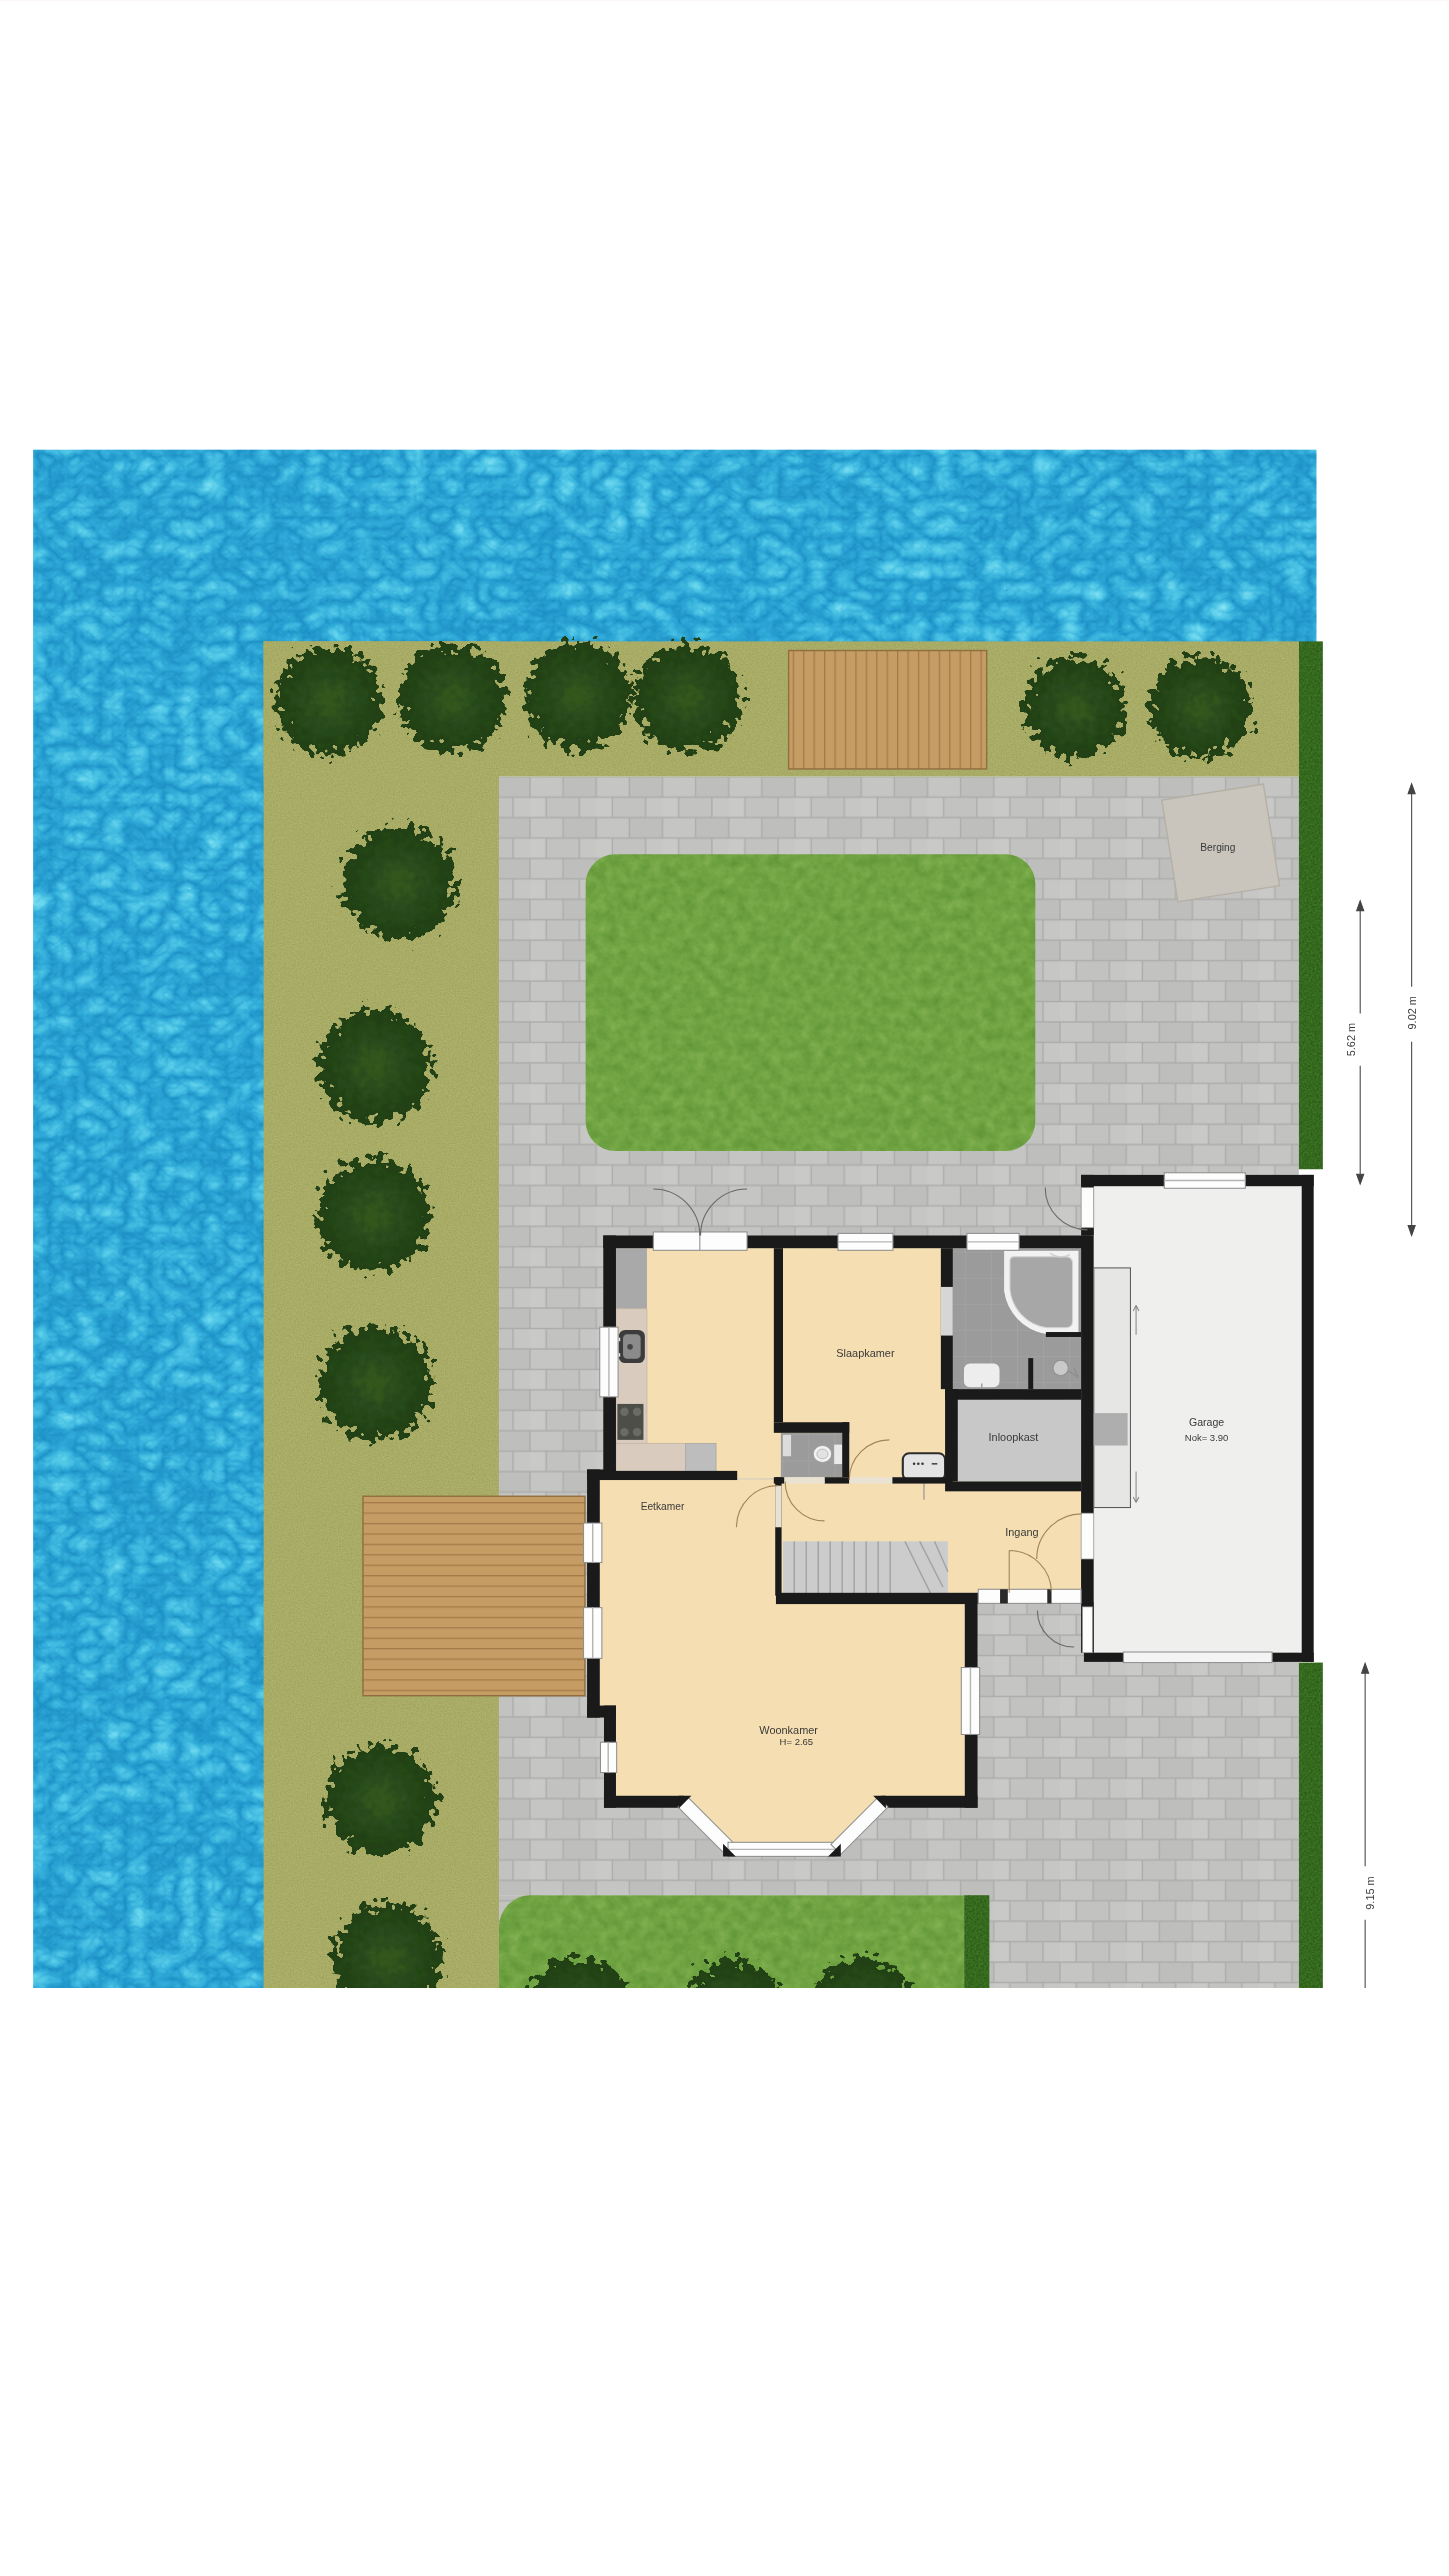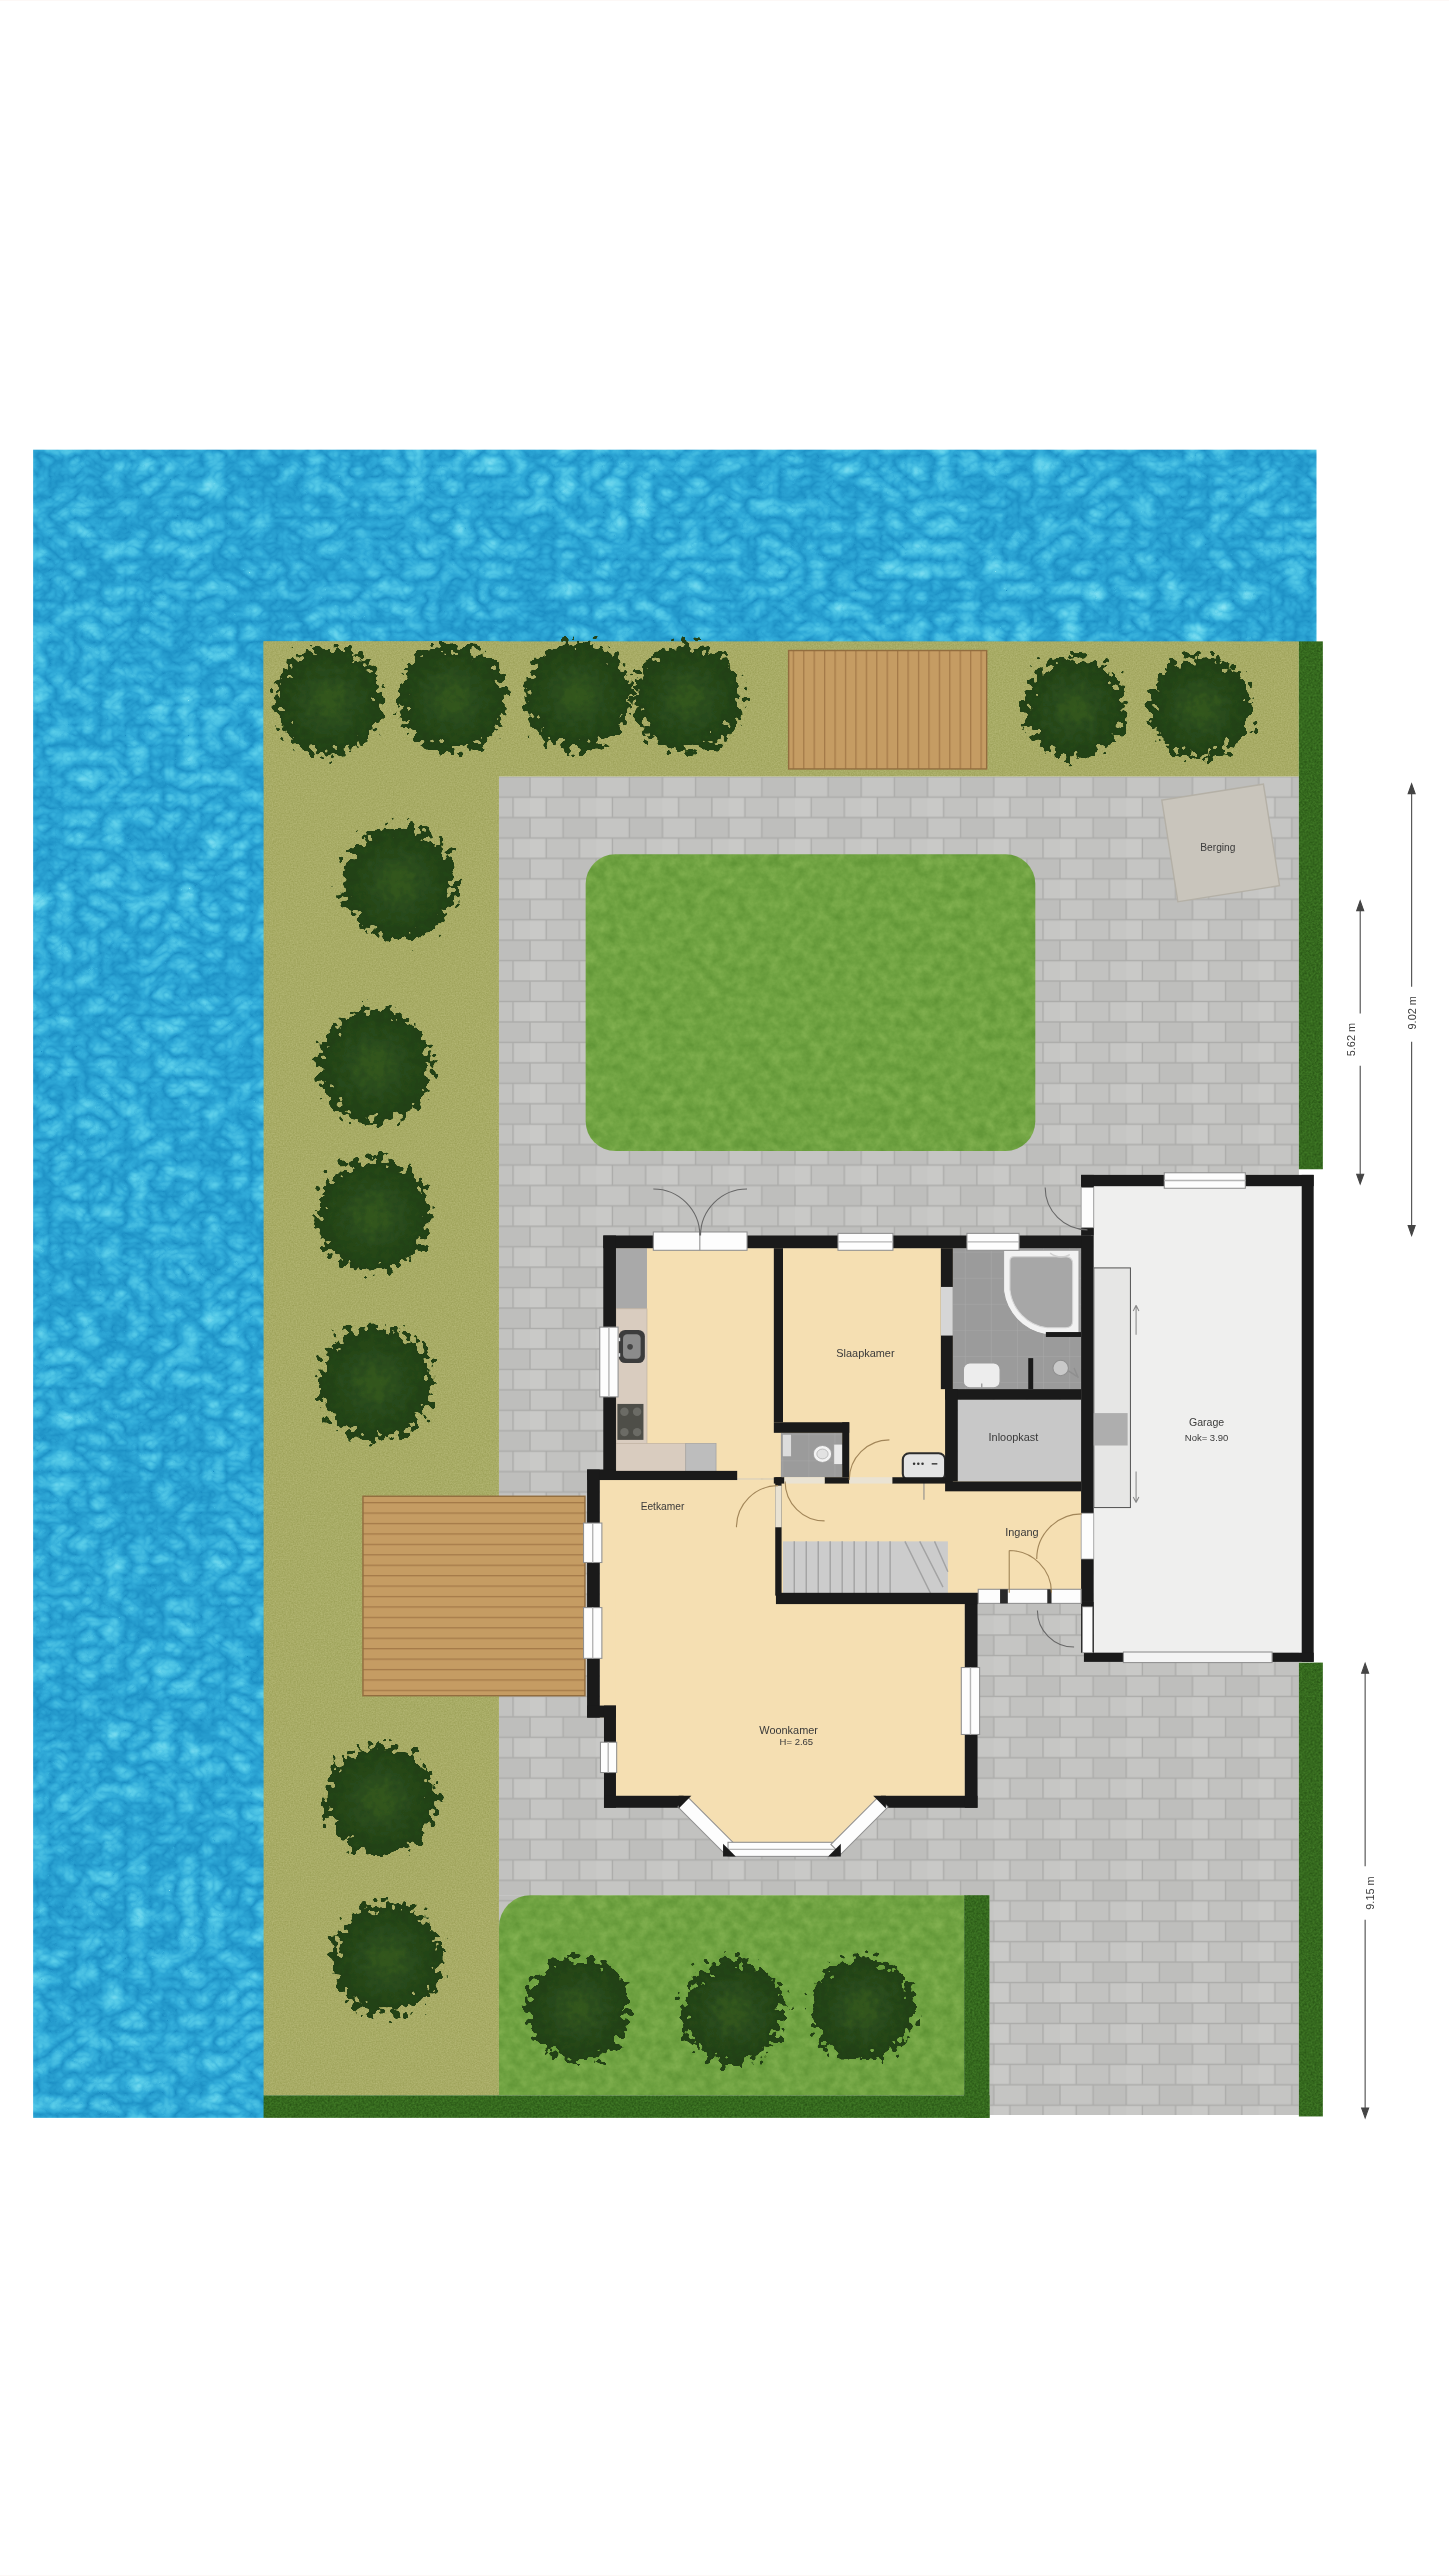--- a/index.html
+++ b/index.html
@@ -1,16 +1,16 @@
 <!DOCTYPE html>
 <html style="font-size:11.3px"><head>
 <meta charset="utf-8">
 <style>
 html,body{margin:0;padding:0;background:#ffffff;}
-.page{position:relative;width:1449px;height:2576px;background:#c2410c;font-family:"Liberation Sans",sans-serif;overflow:hidden;}
+.page{position:relative;width:1449px;height:1988px;background:#c2410c;font-family:"Liberation Sans",sans-serif;overflow:hidden;}
 svg{position:absolute;top:0;left:0;display:block;}
 text{font-family:"Liberation Sans",sans-serif;fill:#3a3a3a;}
 </style>
 </head>
 <body>
 <div class="page">
 <svg width="1449" height="2576" viewBox="0 0 2056 3655">
 <defs>
 <filter id="waterF" x="0" y="0" width="100%" height="100%" color-interpolation-filters="sRGB">
   <feTurbulence type="turbulence" baseFrequency="0.028 0.034" numOctaves="3" seed="11" result="n"></feTurbulence>

